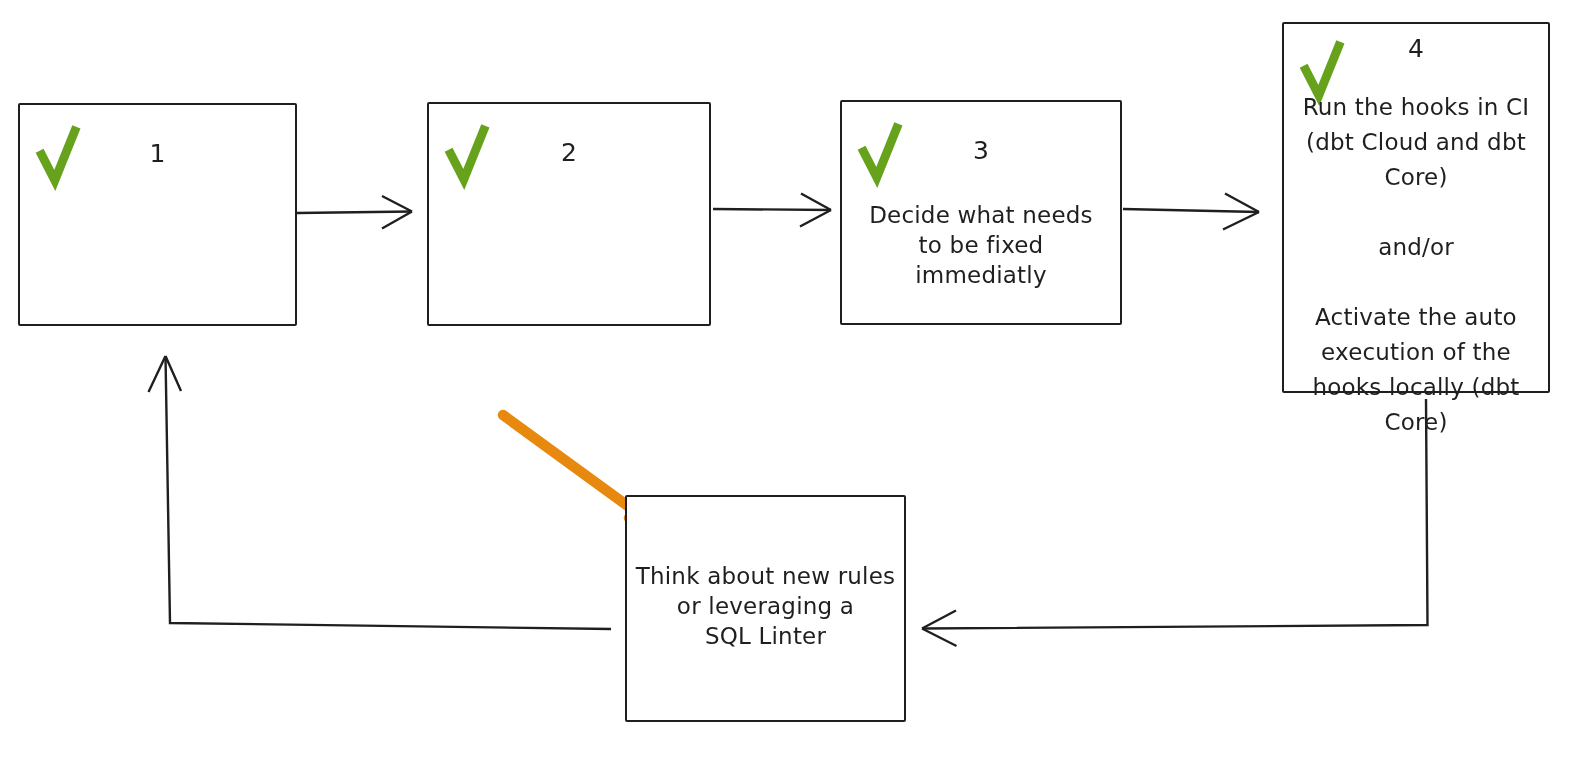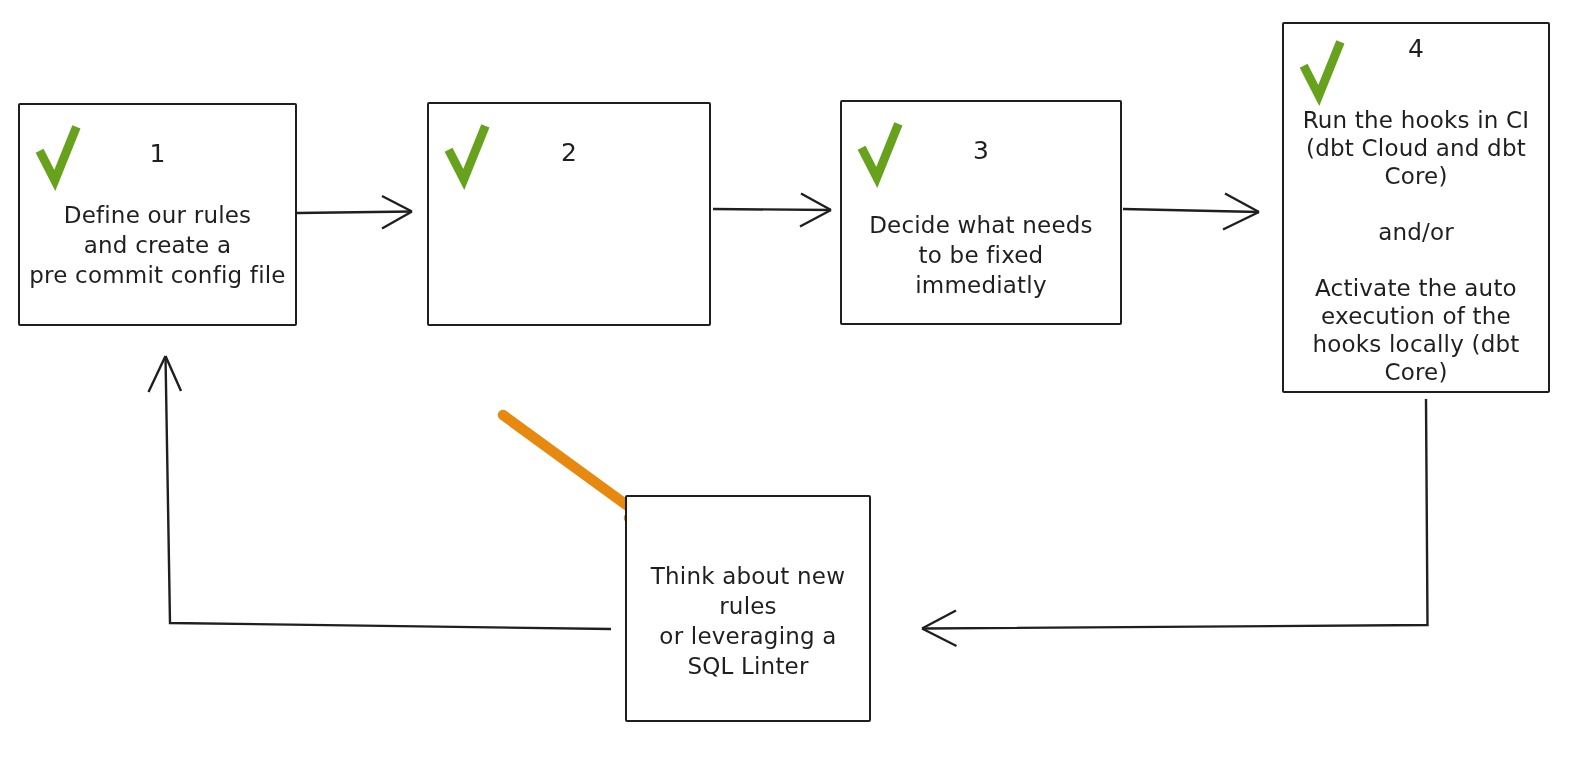--- a/index.html
+++ b/index.html
@@ -33,22 +33,22 @@
   }
   .box4 .check{top:8px;}
   .body-text{
     position:absolute;left:2px;right:2px;
     text-align:center;white-space:pre-line;
     font-size:23px;line-height:30px;font-weight:500;
     letter-spacing:0.2px;
   }
   .box1 .body-text{top:95px;}
   .box2 .body-text{top:96px;}
-  .box3 .body-text{top:108px;text-align:center;}
-  .box4 .body-text{top:66px;line-height:28px;margin-top:16px;}
+  .box3 .body-text{top:98px;text-align:center;}
+  .box4 .body-text{top:66px;line-height:35px;}
   .box5 .body-text{top:64px;}
   svg.overlay{position:absolute;inset:0;pointer-events:none;}
   svg.overlay path{fill:none;}
   .conn{stroke:var(--stroke);stroke-width:2.4px;}
   .orange{stroke:var(--arrow-orange);stroke-width:10.5px;stroke-linecap:round;}
 </style>
 </head>
 <body>
 
 <div class="canvas">
@@ -85,23 +85,20 @@
       <path class="orange" d="M670,537.5 L629,518"></path>
       <path class="orange" d="M670,537.5 L638,557"></path>
     </g>
   </svg>
 
   <div class="box box1" style="left:18px;top:103px;width:279px;height:223px;">
     <svg class="check" viewBox="0 0 60 84">
       <path d="M7,38 L26,75 L53,8" fill="none" stroke="var(--check-green)" stroke-width="11"></path>
     </svg>
     <div class="num">1</div>
-    <div class="body-text">Define our rules
-and create a
-pre commit config file</div>
   </div>
 
   <div class="box box2" style="left:427px;top:102px;width:284px;height:224px;">
     <svg class="check" viewBox="0 0 60 84">
       <path d="M7,38 L26,75 L53,8" fill="none" stroke="var(--check-green)" stroke-width="11"></path>
     </svg>
     <div class="num">2</div>
   </div>
 
   <div class="box box3" style="left:840px;top:100px;width:282px;height:225px;">
@@ -124,19 +121,19 @@
 Core)
 
 and/or
 
 Activate the auto
 execution of the
 hooks locally (dbt
 Core)</div>
   </div>
 
-  <div class="box box5" style="left:625px;top:495px;width:246px;height:227px;">
+  <div class="box box5" style="left:625px;top:495px;width:281px;height:227px;">
     <div class="body-text">Think about new rules
 or leveraging a
 SQL Linter</div>
   </div>
 
 </div>
 
 </body></html>

